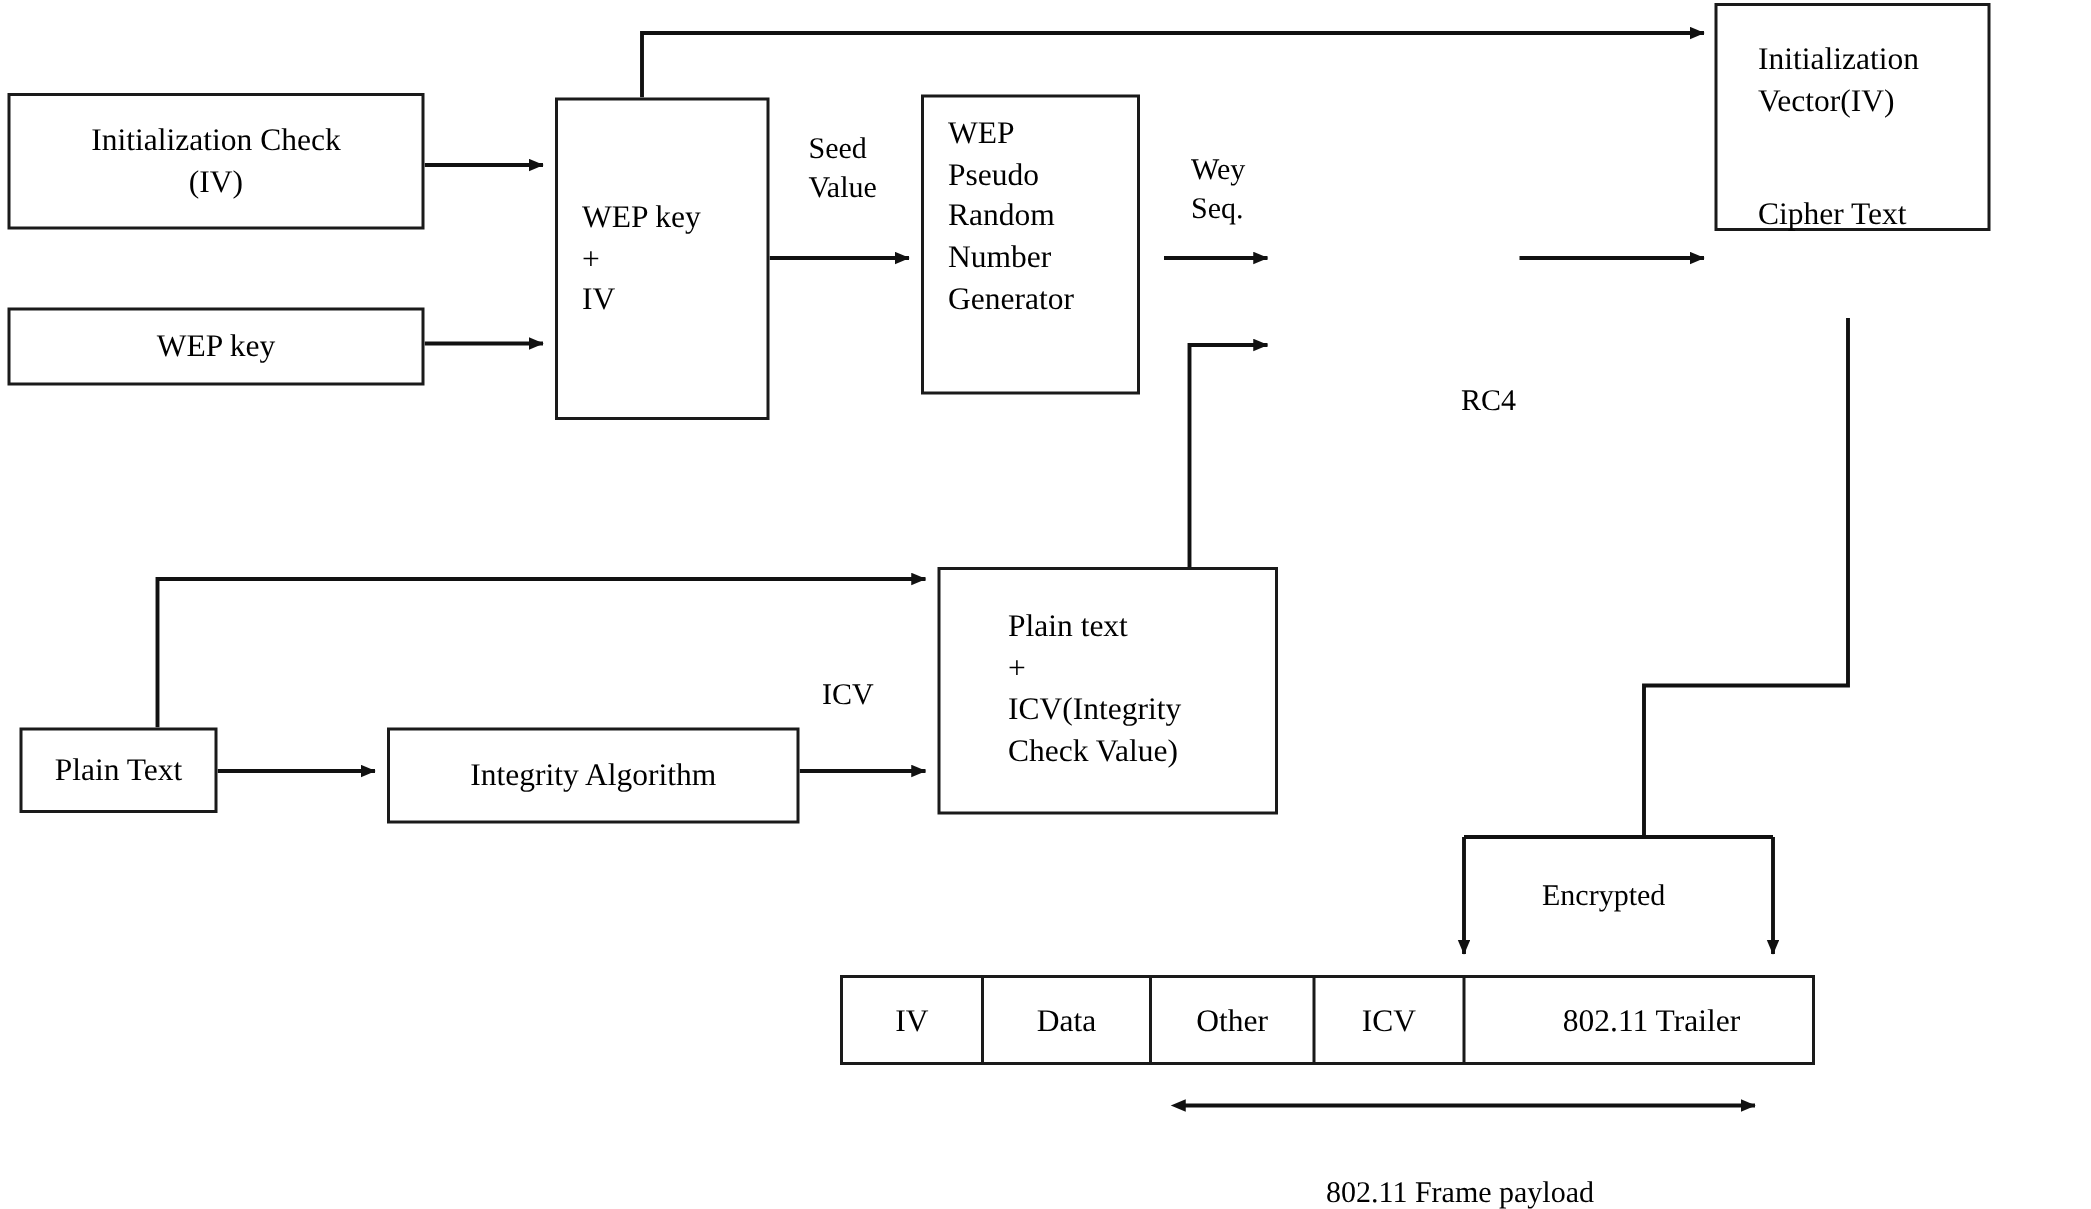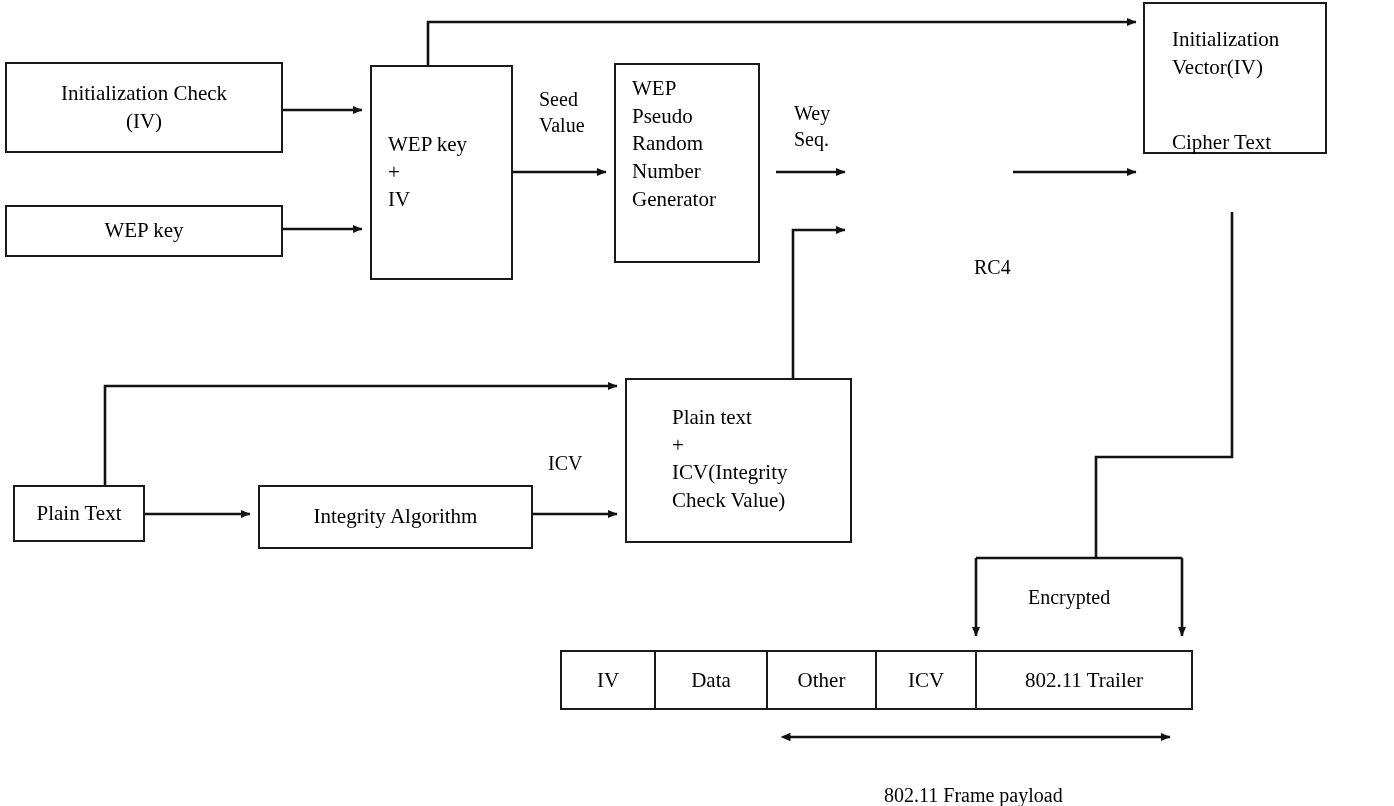--- a/index.html
+++ b/index.html
@@ -173,16 +173,16 @@
 
   <div class="label" style="left:1028px; top:584px;">Encrypted</div>
 
   <div class="label" style="left:884px; top:782px;">802.11 Frame payload</div>
 
   <div class="frame-table" style="left:560px; top:650px;">
     <div class="frame-cell" style="width:94px;">IV</div>
     <div class="frame-cell" style="width:112px;">Data</div>
     <div class="frame-cell" style="width:109px;">Other</div>
     <div class="frame-cell" style="width:100px;">ICV</div>
-    <div class="frame-cell" style="width:214px;">802.11 Trailer</div>
+    <div class="frame-cell" style="width:214px;margin-left:17px;">802.11 Trailer</div>
   </div>
 
 </div>
 
 </body></html>

